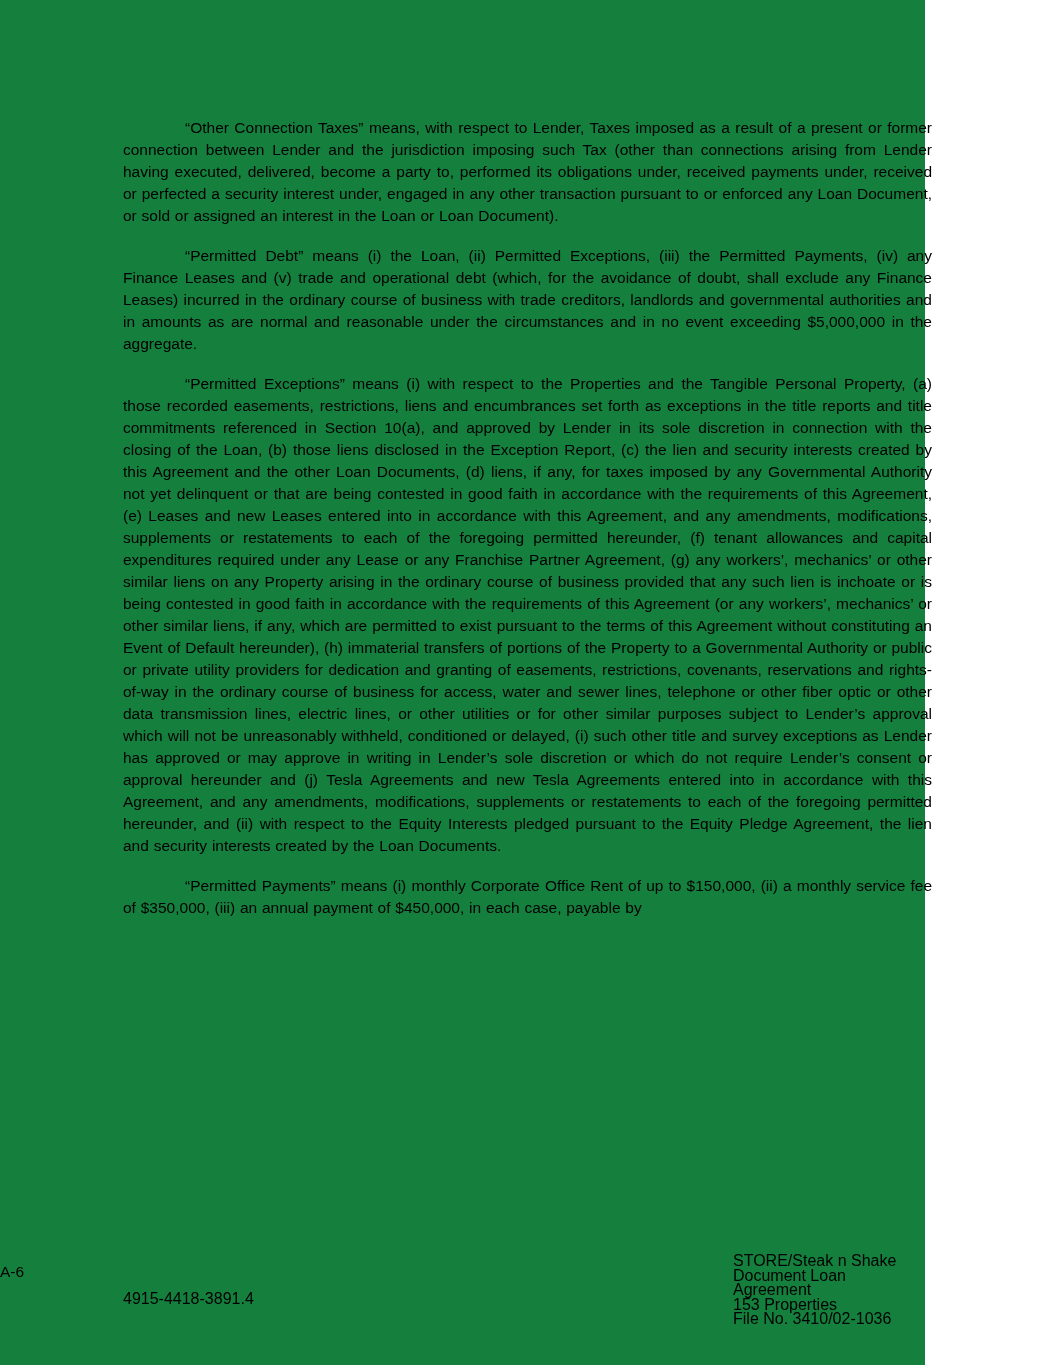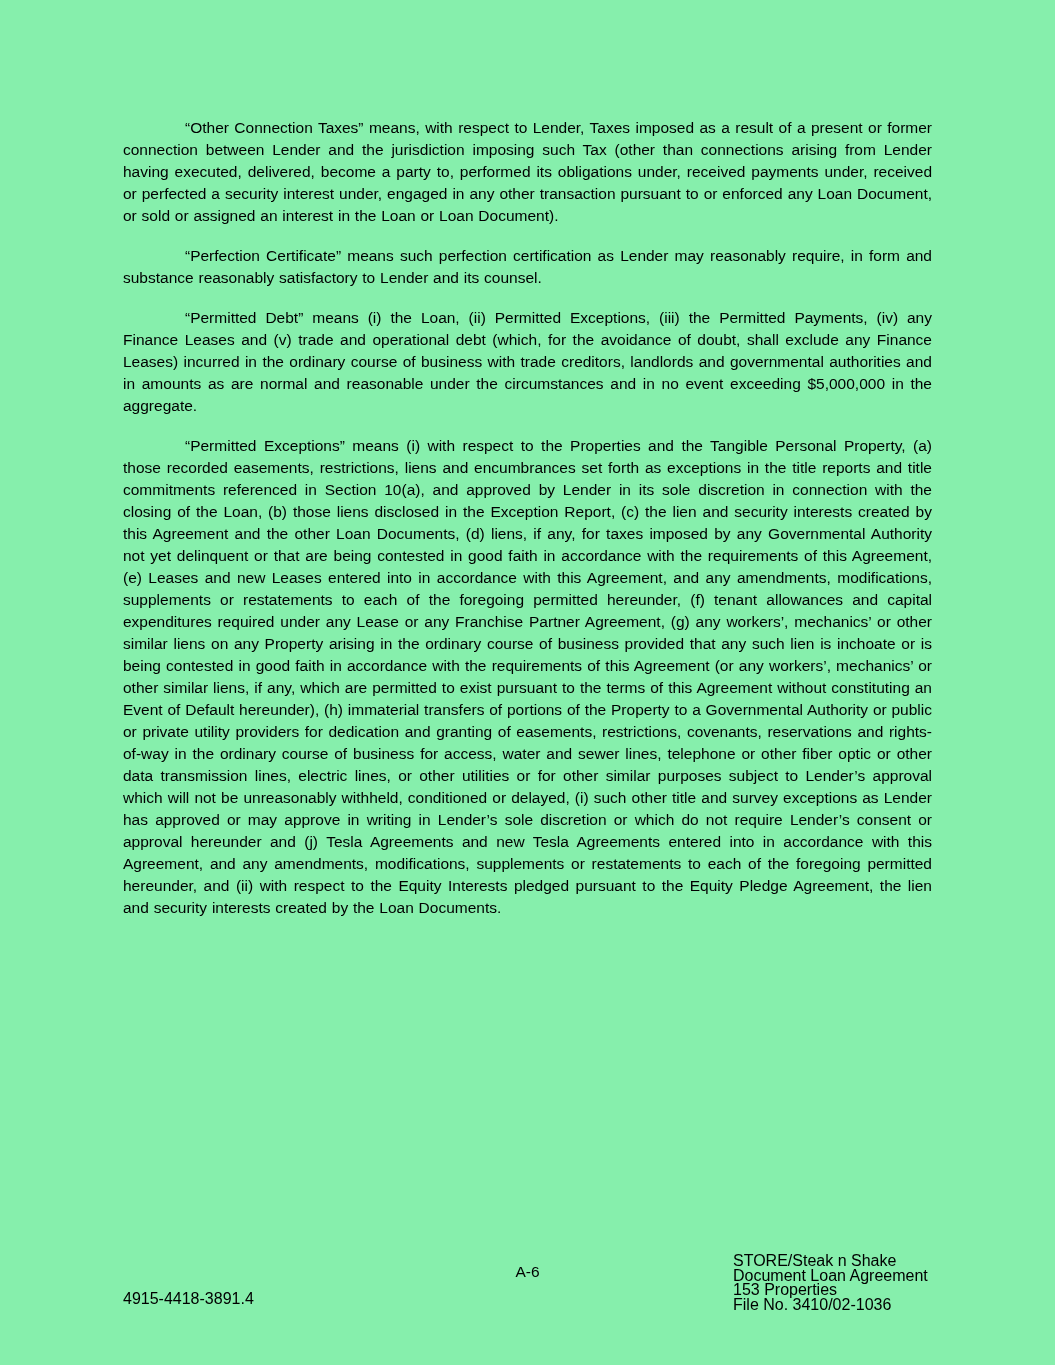--- a/index.html
+++ b/index.html
@@ -12,44 +12,44 @@
     height: 1365px;
     position: relative;
     font-family: "Liberation Sans", sans-serif;
     color: #000000;
     overflow: hidden;
   }
   .page {
     position: absolute;
     top: 0;
     left: 0;
-    width: 1055px;
+    width: 925px;
     height: 1365px;
-    background: #86efac;
+    background: #15803d;
   }
   .content {
     position: absolute;
     left: 123px;
     top: 117px;
     width: 809px;
   }
   .para {
     font-size: 15.5px;
     line-height: 22px;
     text-align: justify;
     text-indent: 62px;
     margin: 0 0 18px 0;
     word-spacing: 0.5px;
   }
   .footer-page-num {
     position: absolute;
     left: 0;
     top: 1263px;
     width: 1055px;
-    text-align: center;
+    text-align: left;
     font-size: 15.5px;
   }
   .footer-docid {
     position: absolute;
     left: 123px;
     top: 1290px;
     font-size: 16px;
   }
   .footer-right {
     position: absolute;
@@ -59,23 +59,23 @@
     line-height: 14.5px;
   }
 </style>
 </head>
 <body>
 
 <div class="page">
 
   <div class="content">
     <p class="para">“Other Connection Taxes” means, with respect to Lender, Taxes imposed as a result of a present or former connection between Lender and the jurisdiction imposing such Tax (other than connections arising from Lender having executed, delivered, become a party to, performed its obligations under, received payments under, received or perfected a security interest under, engaged in any other transaction pursuant to or enforced any Loan Document, or sold or assigned an interest in the Loan or Loan Document).</p>
-    <p class="para">“Perfection Certificate” means such perfection certification as Lender may reasonably require, in form and substance reasonably satisfactory to Lender and its counsel.</p>
     <p class="para">“Permitted Debt” means (i) the Loan, (ii) Permitted Exceptions, (iii) the Permitted Payments, (iv) any Finance Leases and (v) trade and operational debt (which, for the avoidance of doubt, shall exclude any Finance Leases) incurred in the ordinary course of business with trade creditors, landlords and governmental authorities and in amounts as are normal and reasonable under the circumstances and in no event exceeding $5,000,000 in the aggregate.</p>
     <p class="para">“Permitted Exceptions” means (i) with respect to the Properties and the Tangible Personal Property, (a) those recorded easements, restrictions, liens and encumbrances set forth as exceptions in the title reports and title commitments referenced in Section 10(a), and approved by Lender in its sole discretion in connection with the closing of the Loan, (b) those liens disclosed in the Exception Report, (c) the lien and security interests created by this Agreement and the other Loan Documents, (d) liens, if any, for taxes imposed by any Governmental Authority not yet delinquent or that are being contested in good faith in accordance with the requirements of this Agreement, (e) Leases and new Leases entered into in accordance with this Agreement, and any amendments, modifications, supplements or restatements to each of the foregoing permitted hereunder, (f) tenant allowances and capital expenditures required under any Lease or any Franchise Partner Agreement, (g) any workers’, mechanics’ or other similar liens on any Property arising in the ordinary course of business provided that any such lien is inchoate or is being contested in good faith in accordance with the requirements of this Agreement (or any workers’, mechanics’ or other similar liens, if any, which are permitted to exist pursuant to the terms of this Agreement without constituting an Event of Default hereunder), (h) immaterial transfers of portions of the Property to a Governmental Authority or public or private utility providers for dedication and granting of easements, restrictions, covenants, reservations and rights-of-way in the ordinary course of business for access, water and sewer lines, telephone or other fiber optic or other data transmission lines, electric lines, or other utilities or for other similar purposes subject to Lender’s approval which will not be unreasonably withheld, conditioned or delayed, (i) such other title and survey exceptions as Lender has approved or may approve in writing in Lender’s sole discretion or which do not require Lender’s consent or approval hereunder and (j) Tesla Agreements and new Tesla Agreements entered into in accordance with this Agreement, and any amendments, modifications, supplements or restatements to each of the foregoing permitted hereunder, and (ii) with respect to the Equity Interests pledged pursuant to the Equity Pledge Agreement, the lien and security interests created by the Loan Documents.</p>
+    <p class="para">“Permitted Payments” means (i) monthly Corporate Office Rent of up to $150,000, (ii) a monthly service fee of $350,000, (iii) an annual payment of $450,000, in each case, payable by</p>
   </div>
 
   <div class="footer-page-num">A-6</div>
 
   <div class="footer-docid">4915-4418-3891.4</div>
 
   <div class="footer-right">
     <div>STORE/Steak n Shake</div>
     <div>Document Loan Agreement</div>
     <div>153 Properties</div>

